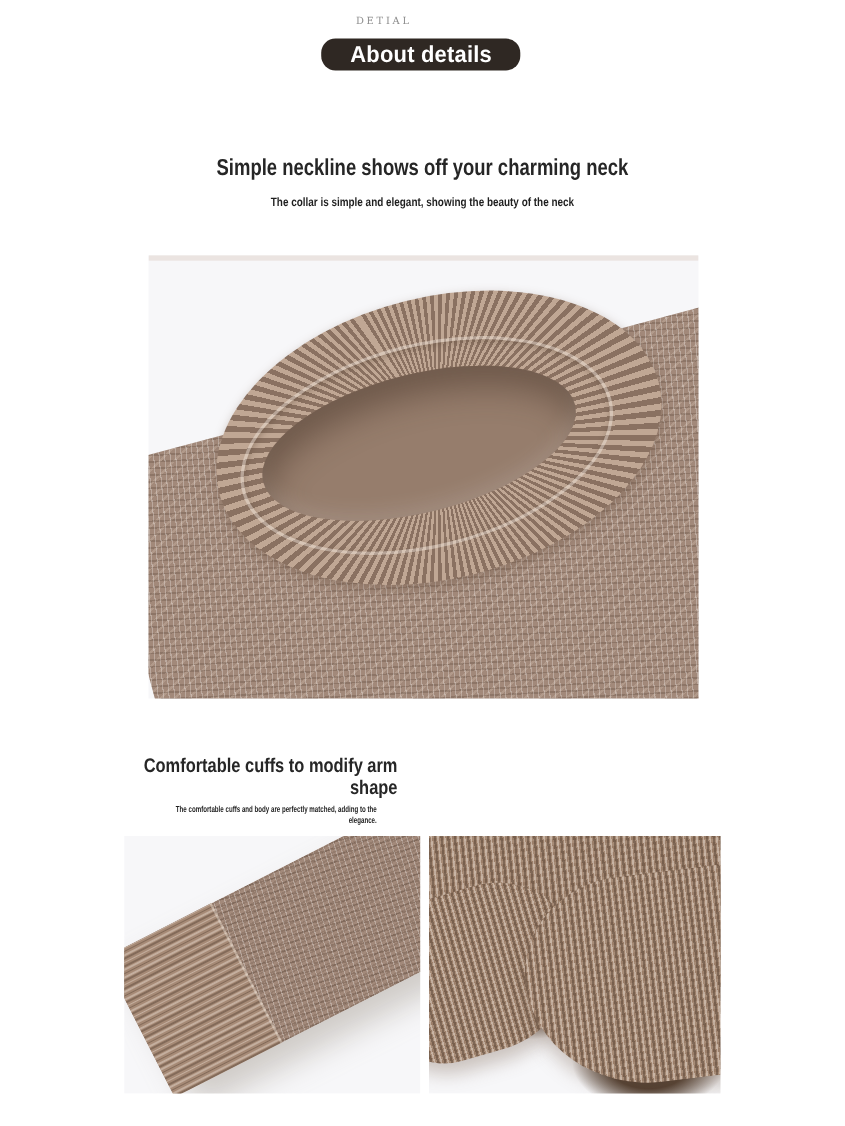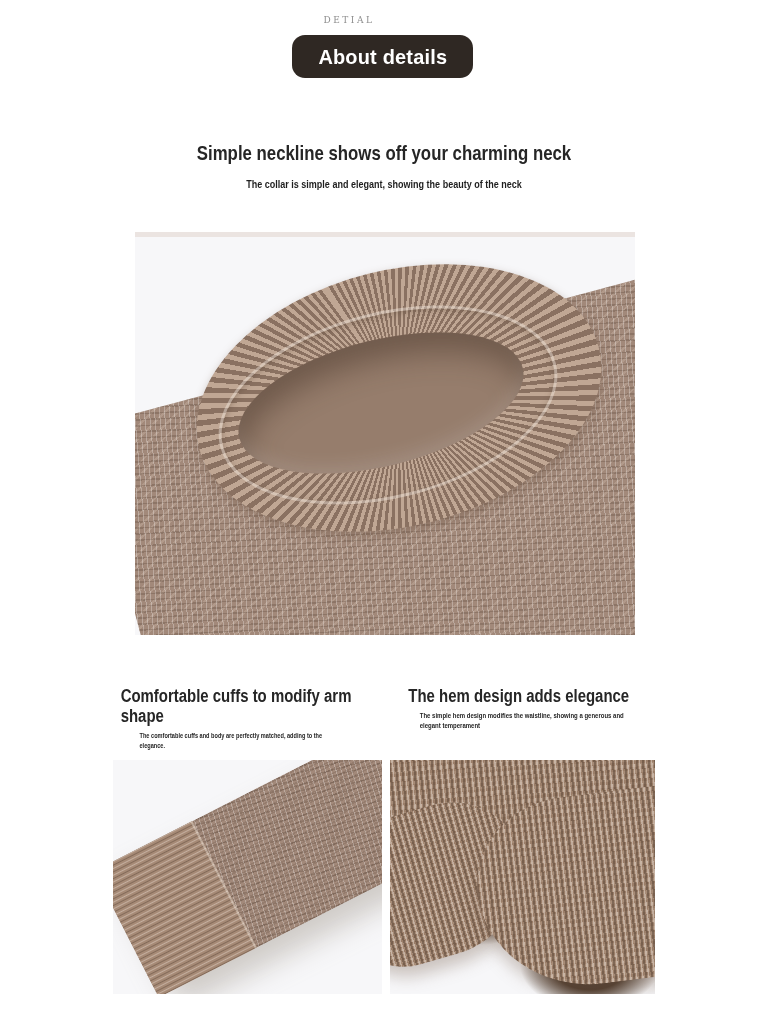--- a/index.html
+++ b/index.html
@@ -3,32 +3,32 @@
 <meta charset="utf-8">
 <style>
   html,body{margin:0;padding:0;background:#ffffff;}
   body{font-family:"Liberation Sans", sans-serif; -webkit-font-smoothing:antialiased;}
   .page{position:relative;width:768px;height:1024px;background:#ffffff;overflow:hidden;text-decoration:underline;}
 
   
   .eyebrow{position:absolute;top:15px;left:0;width:768px;text-align:center;
     font-family:"DejaVu Serif", serif;font-size:9px;letter-spacing:2.5px;
     color:#8d8d8d;transform:translateX(-35px);}
-  .about-btn{position:absolute;left:292px;top:35px;width:181px;height:43px;
+  .about-btn{position:absolute;left:292px;top:35px;width:181px;height:29px;
     background:#2f2823;border-radius:13px;display:flex;align-items:center;justify-content:center;
     cursor:pointer;}
   .about-btn span{color:#ffffff;font-size:21px;font-weight:bold;letter-spacing:.2px;transform:scaleX(.95);}
 
   
   .h-main{position:absolute;top:141px;left:0;width:768px;margin:0;text-align:center;
     font-size:21px;font-weight:bold;color:#262626;transform:scaleX(.80);transform-origin:50% 50%;}
   .sub-main{position:absolute;top:178px;left:0;width:768px;margin:0;text-align:center;
     font-size:11px;font-weight:bold;color:#1f1f1f;transform:scaleX(.82);transform-origin:50% 50%;}
 
-  .col{position:absolute;top:686px;text-align:left;}
+  .col{position:absolute;top:686px;text-align:right;}
   .col-left{left:96px;width:290px;}
   .col-right{left:384px;width:286px;}
   .h-col{margin:0;font-size:18px;line-height:20px;font-weight:bold;color:#262626;
     transform:scaleX(.83);transform-origin:50% 50%;}
   .sub-col{margin:5px 0 0 0;font-size:8px;line-height:10px;font-weight:bold;color:#1f1f1f;
     transform-origin:50% 50%;}
   .sub-col-left{transform:scaleX(.70);}
   .sub-col-right{transform:scaleX(.75);}
 
   
@@ -108,24 +108,20 @@
     <div class="nk-collar"></div>
     <div class="nk-seam"></div>
     <div class="nk-hole"></div>
   </div>
 
   <div class="col col-left">
     <h3 class="h-col">Comfortable cuffs to modify arm shape</h3>
     <p class="sub-col sub-col-left">The comfortable cuffs and body are perfectly matched, adding to the elegance.</p>
   </div>
 
-  <div class="col col-right">
-    <h3 class="h-col">The hem design adds elegance</h3>
-    <p class="sub-col sub-col-right">The simple hem design modifies the waistline, showing a generous and elegant temperament</p>
-  </div>
 
   <div class="photo photo-cuff">
     <div class="cf-sleeve fab">
       <div class="cf-band"></div>
     </div>
   </div>
 
   <div class="photo photo-hem">
     <div class="hm-top rib-v"></div>
     <div class="hm-dark hm-dark1"></div>

